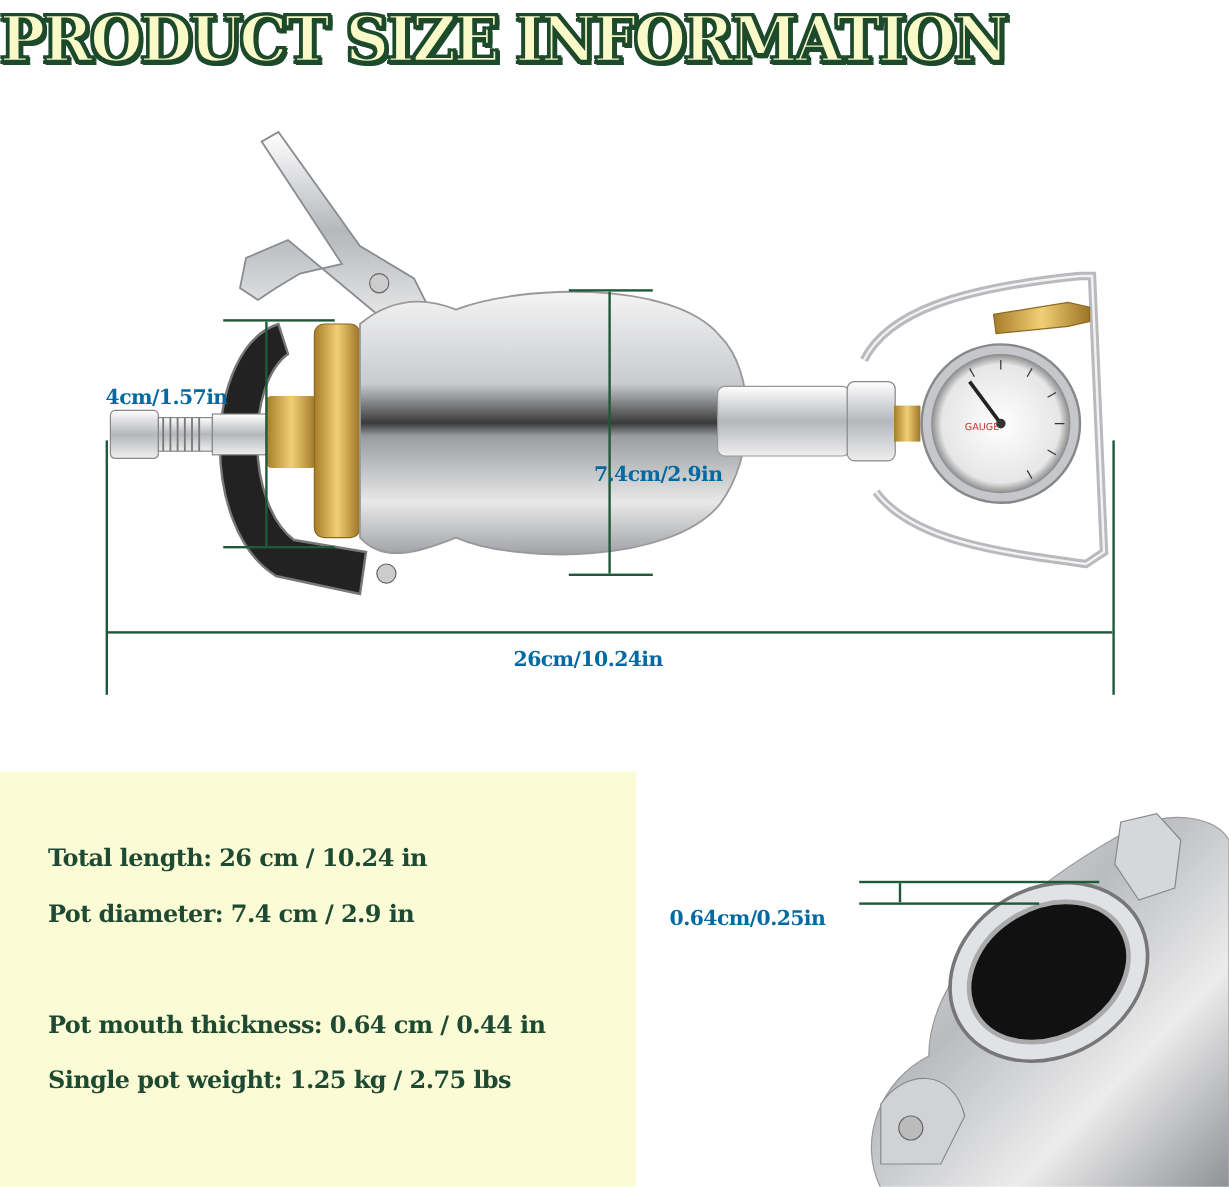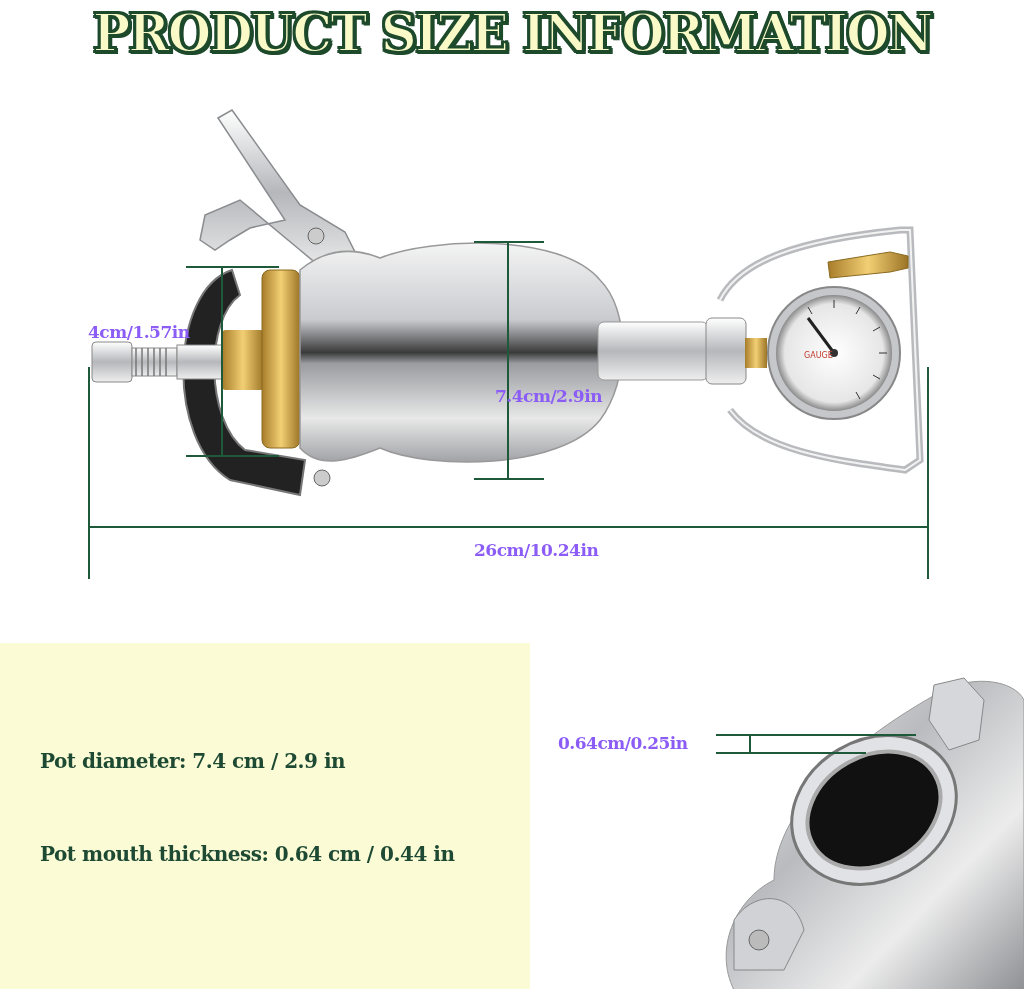--- a/index.html
+++ b/index.html
@@ -1,23 +1,23 @@
 <!DOCTYPE html>
 <html><head>
 <meta charset="utf-8">
 <style>
   html,body{margin:0;padding:0;}
   body{width:1024px;height:989px;position:relative;overflow:hidden;background:#ffffff;font-family:"DejaVu Serif",serif;}
-  .title{position:absolute;left:0;top:0;width:1024px;height:64px;display:flex;align-items:center;justify-content:center;}
+  .title{position:absolute;left:0;top:0;width:1024px;height:64px;display:flex;align-items:center;justify-content:flex-start;}
   .title span{font-family:"DejaVu Serif",serif;font-weight:900;font-size:50px;letter-spacing:-2px;color:#fafac8;
     -webkit-text-stroke:2px #1e4a2c;
     text-shadow:2px 2px 0 #1e4a2c,-2px -2px 0 #1e4a2c,2px -2px 0 #1e4a2c,-2px 2px 0 #1e4a2c,3px 3px 0 #1e4a2c,0 3px 0 #1e4a2c,3px 0 0 #1e4a2c;
     transform:scaleY(1.05);display:inline-block;white-space:nowrap;}
   .dim{position:absolute;background:#1e5a3a;}
-  .lbl{position:absolute;font-family:"DejaVu Serif",serif;font-weight:bold;color:#8b5cf6;font-size:17px;white-space:nowrap;letter-spacing:-0.5px;}
+  .lbl{position:absolute;font-family:"DejaVu Serif",serif;font-weight:bold;color:#0369a1;font-size:17px;white-space:nowrap;letter-spacing:-0.5px;}
   .info-panel{position:absolute;left:0;top:643px;width:530px;height:346px;background:#fbfcd6;}
   .spec{position:absolute;left:40px;font-family:"DejaVu Serif",serif;font-weight:bold;font-size:20px;color:#1e4a34;white-space:nowrap;letter-spacing:-0.5px;}
   svg{position:absolute;overflow:visible;}
 </style>
 </head>
 <body>
 
 <div class="title">
   <span>PRODUCT SIZE INFORMATION</span>
 </div>
@@ -104,25 +104,27 @@
 <div class="lbl" style="left:88px;top:322px;">4cm/1.57in</div>
 
 <div class="dim" style="left:474px;top:241px;width:70px;height:2px;"></div>
 <div class="dim" style="left:474px;top:478px;width:70px;height:2px;"></div>
 <div class="dim" style="left:507px;top:243px;width:2px;height:235px;"></div>
 <div class="lbl" style="left:495px;top:386px;">7.4cm/2.9in</div>
 
 <div class="dim" style="left:88px;top:367px;width:2px;height:212px;"></div>
 <div class="dim" style="left:927px;top:367px;width:2px;height:212px;"></div>
 <div class="dim" style="left:90px;top:526px;width:837px;height:2px;"></div>
-<div class="lbl" style="left:428px;top:540px;margin-left:46px;">26cm/10.24in</div>
+<div class="lbl" style="left:428px;top:540px;">26cm/10.24in</div>
 
 <div class="info-panel">
+  <div class="spec" style="top:60px;">Total length: 26 cm / 10.24 in</div>
   <div class="spec" style="top:106px;">Pot diameter: 7.4 cm / 2.9 in</div>
   <div class="spec" style="top:199px;">Pot mouth thickness: 0.64 cm / 0.44 in</div>
+  <div class="spec" style="top:245px;">Single pot weight: 1.25 kg / 2.75 lbs</div>
 </div>
 
 <svg width="310" height="320" style="left:714px;top:670px;">
   <defs>
     <linearGradient id="dchrome" x1="0" y1="0" x2="1" y2="1">
       <stop offset="0" stop-color="#f5f5f5"></stop>
       <stop offset="0.4" stop-color="#b9bbbf"></stop>
       <stop offset="0.7" stop-color="#ececec"></stop>
       <stop offset="1" stop-color="#8f9195"></stop>
     </linearGradient>
@@ -131,13 +133,13 @@
   <path d="M220 15 L250 8 L270 30 L265 70 L235 80 L215 50 Z" fill="#d5d7db" stroke="#888"></path>
   <ellipse cx="160" cy="140" rx="86" ry="70" transform="rotate(-30 160 140)" fill="#e0e2e6" stroke="#777" stroke-width="3"></ellipse>
   <ellipse cx="160" cy="140" rx="70" ry="54" transform="rotate(-30 160 140)" fill="#111" stroke="#aaa" stroke-width="4"></ellipse>
   <path d="M20 250 C40 220 80 220 90 260 L70 300 L20 300 Z" fill="#d0d2d6" stroke="#888"></path>
   <circle cx="45" cy="270" r="10" fill="#bbb" stroke="#666"></circle>
 </svg>
 
 <div class="dim" style="left:716px;top:734px;width:200px;height:2px;"></div>
 <div class="dim" style="left:716px;top:752px;width:150px;height:2px;"></div>
 <div class="dim" style="left:749px;top:736px;width:2px;height:16px;"></div>
-<div class="lbl" style="left:558px;top:733px;text-align:center;">0.64cm/0.25in</div>
+<div class="lbl" style="left:558px;top:756px;text-align:center;">0.64cm/0.25in</div>
 
 </body></html>

